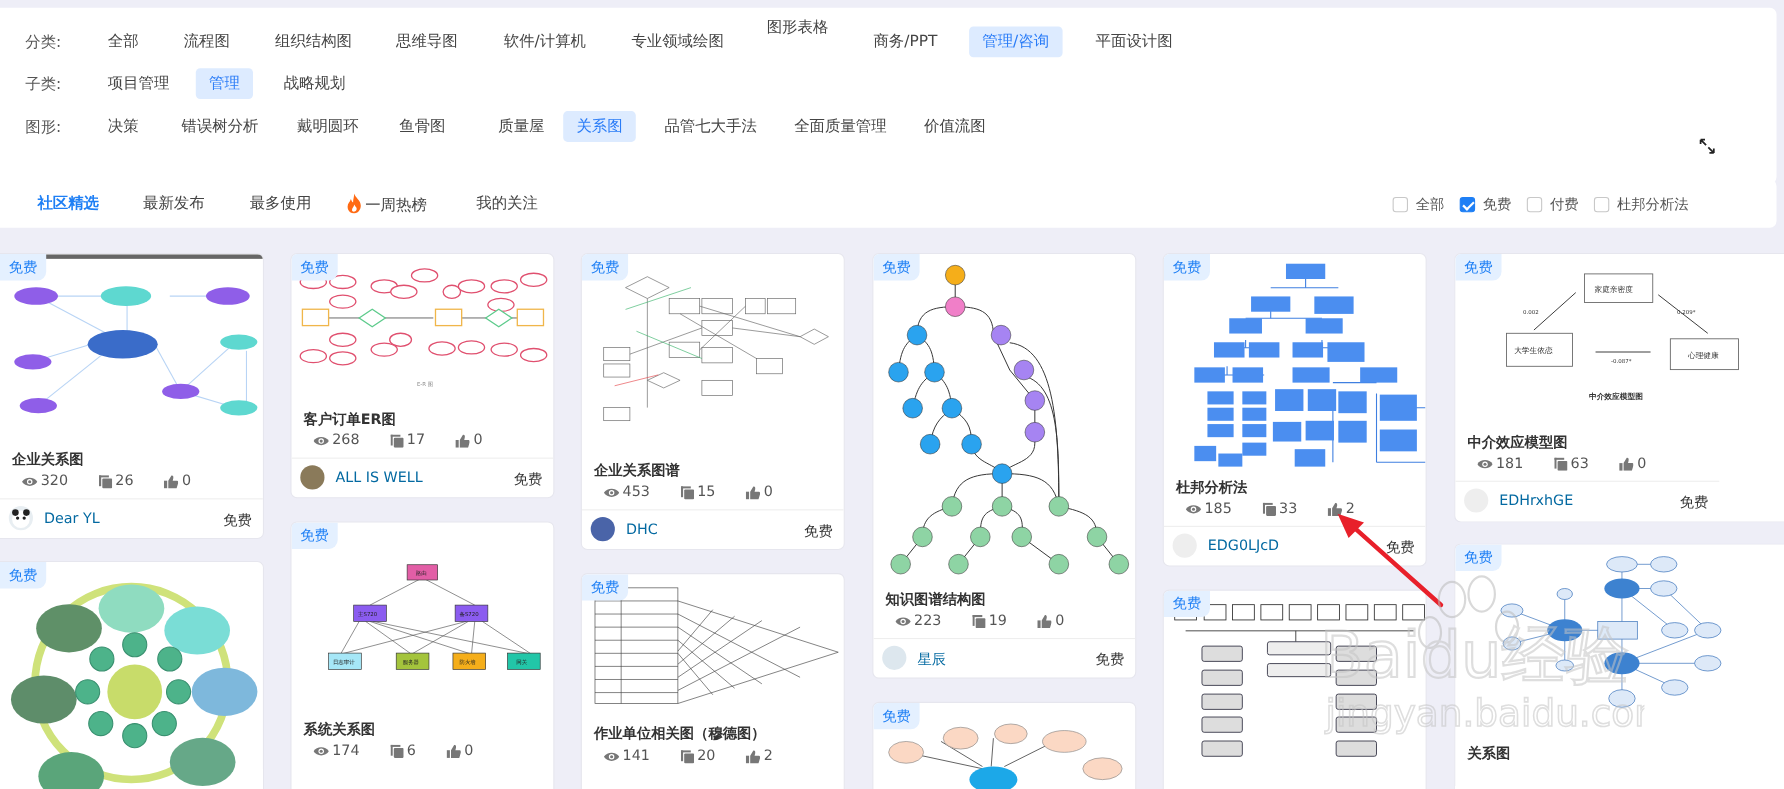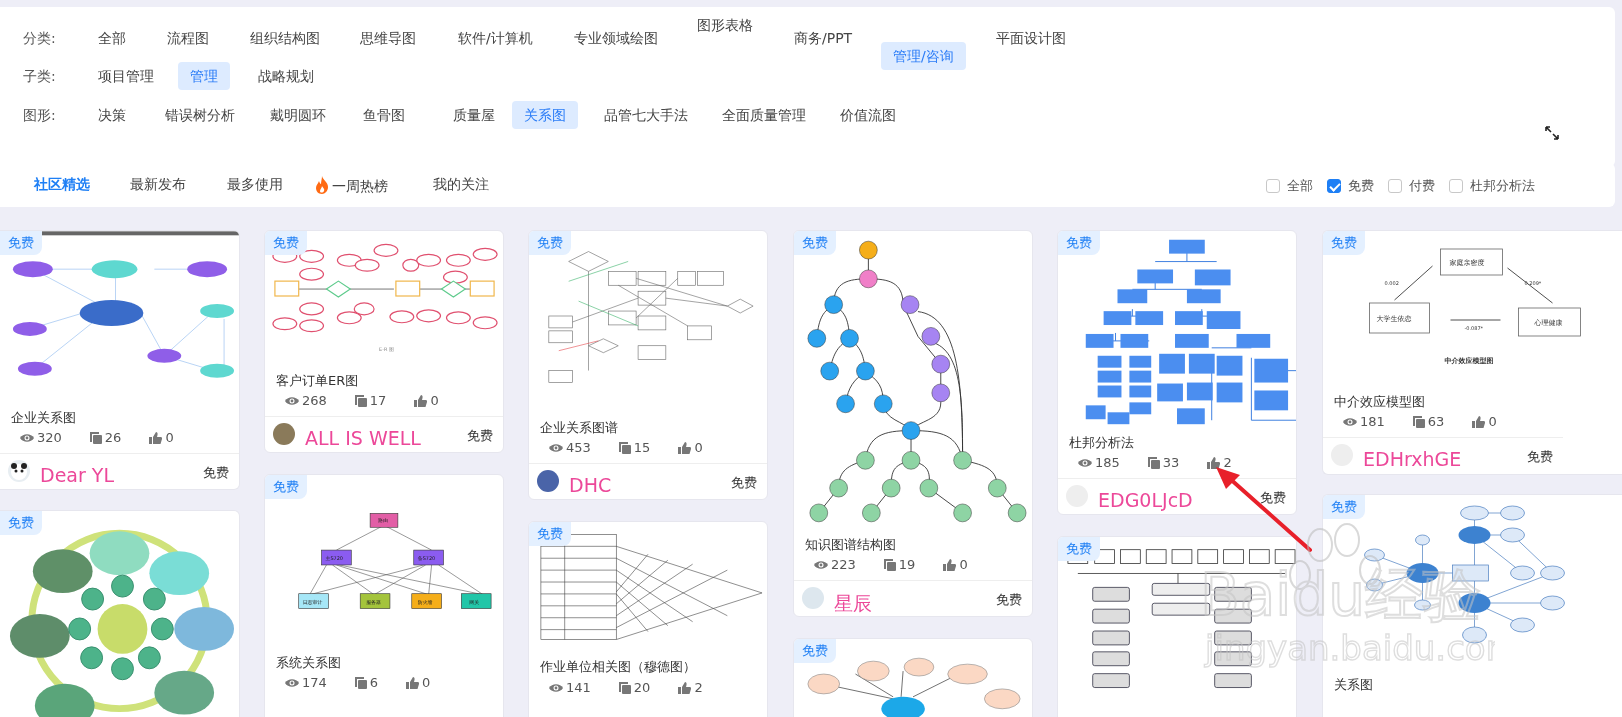--- a/index.html
+++ b/index.html
@@ -13,46 +13,46 @@
   .tab { position: absolute; top: 13px; font-size: 14px; color: #444; white-space: nowrap; cursor: pointer; }
   .tab.active { color: #1e7ff5; font-weight: bold; }
   .fire { display: inline-block; vertical-align: -3px; margin-right: 2px; }
   .checks { position: absolute; top: 14px; right: 80px; display: flex; align-items: center; font-size: 13px; color: #555; }
   .cb { width: 14px; height: 14px; border: 1px solid #c8c8c8; border-radius: 3px; background: #fff; margin: 0 7px 0 14px; display: inline-block; position: relative; }
   .cb.checked { background: #1e7ff5; border-color: #1e7ff5; }
   .cb.checked::after { content: ""; position: absolute; left: 4px; top: 1px; width: 4px; height: 8px; border: solid #fff; border-width: 0 2px 2px 0; transform: rotate(45deg); }
   .card { position: absolute; background: #fff; border-radius: 6px; border: 1px solid #e6e6ee; overflow: hidden; }
   .badge { position: absolute; left: 0; top: 0; background: #e4f0ff; color: #1e7ff5; font-size: 13px; padding: 3px 8px; border-radius: 0 0 8px 0; z-index: 2; }
   .thumb { position: absolute; left: 0; top: 0; width: 100%; }
-  .card-title { position: absolute; left: 11px; font-size: 13px; color: #333; white-space: nowrap; }
+  .card-title { position: absolute; left: 11px; font-size: 13px; color: #333; white-space: nowrap; font-weight: bold; }
   .stats { position: absolute; left: 20px; display: flex; align-items: center; font-size: 13px; color: #555; }
   .stat { display: flex; align-items: center; margin-right: 28px; }
   .stat svg { margin-right: 3px; }
   .card-footer { position: absolute; left: 0; width: 100%; height: 38px; border-top: 1px solid #eee; }
   .avatar { position: absolute; left: 8px; top: 6px; width: 22px; height: 22px; border-radius: 50%; background: #ddd; overflow: hidden; }
-  .author { position: absolute; left: 40px; top: 10px; font-size: 19px; color: #ec4899; }
+  .author { position: absolute; left: 40px; top: 10px; font-size: 13px; color: #0369a1; }
   .price { position: absolute; right: 10px; top: 10px; font-size: 13px; color: #333; }
   .watermark { position: absolute; left: 1195px; top: 520px; width: 300px; height: 180px; pointer-events: none; opacity: 0.55; }
   .arrow { position: absolute; left: 1210px; top: 465px; pointer-events: none; }
 </style>
 </head>
 <body>
 
 <div class="filter-panel">
   <div>
     <span class="filter-label" style="top:23px">分类:</span>
     <span class="chip" style="left:86px;top:17px">全部</span>
     <span class="chip" style="left:155px;top:17px">流程图</span>
     <span class="chip" style="left:238px;top:17px">组织结构图</span>
     <span class="chip" style="left:348px;top:17px">思维导图</span>
     <span class="chip" style="left:446px;top:17px">软件/计算机</span>
     <span class="chip" style="left:562px;top:17px">专业领域绘图</span>
     <span class="chip" style="left:685px;top:4px">图形表格</span>
     <span class="chip" style="left:782px;top:17px">商务/PPT</span>
-    <span class="chip active" style="left:881px;top:35px">管理/咨询</span>
+    <span class="chip active" style="left:881px;top:17px">管理/咨询</span>
     <span class="chip" style="left:984px;top:17px">平面设计图</span>
   </div>
   <div>
     <span class="filter-label" style="top:61px">子类:</span>
     <span class="chip" style="left:86px;top:55px">项目管理</span>
     <span class="chip active" style="left:178px;top:55px">管理</span>
     <span class="chip" style="left:246px;top:55px">战略规划</span>
   </div>
   <div>
     <span class="filter-label" style="top:100px">图形:</span>

